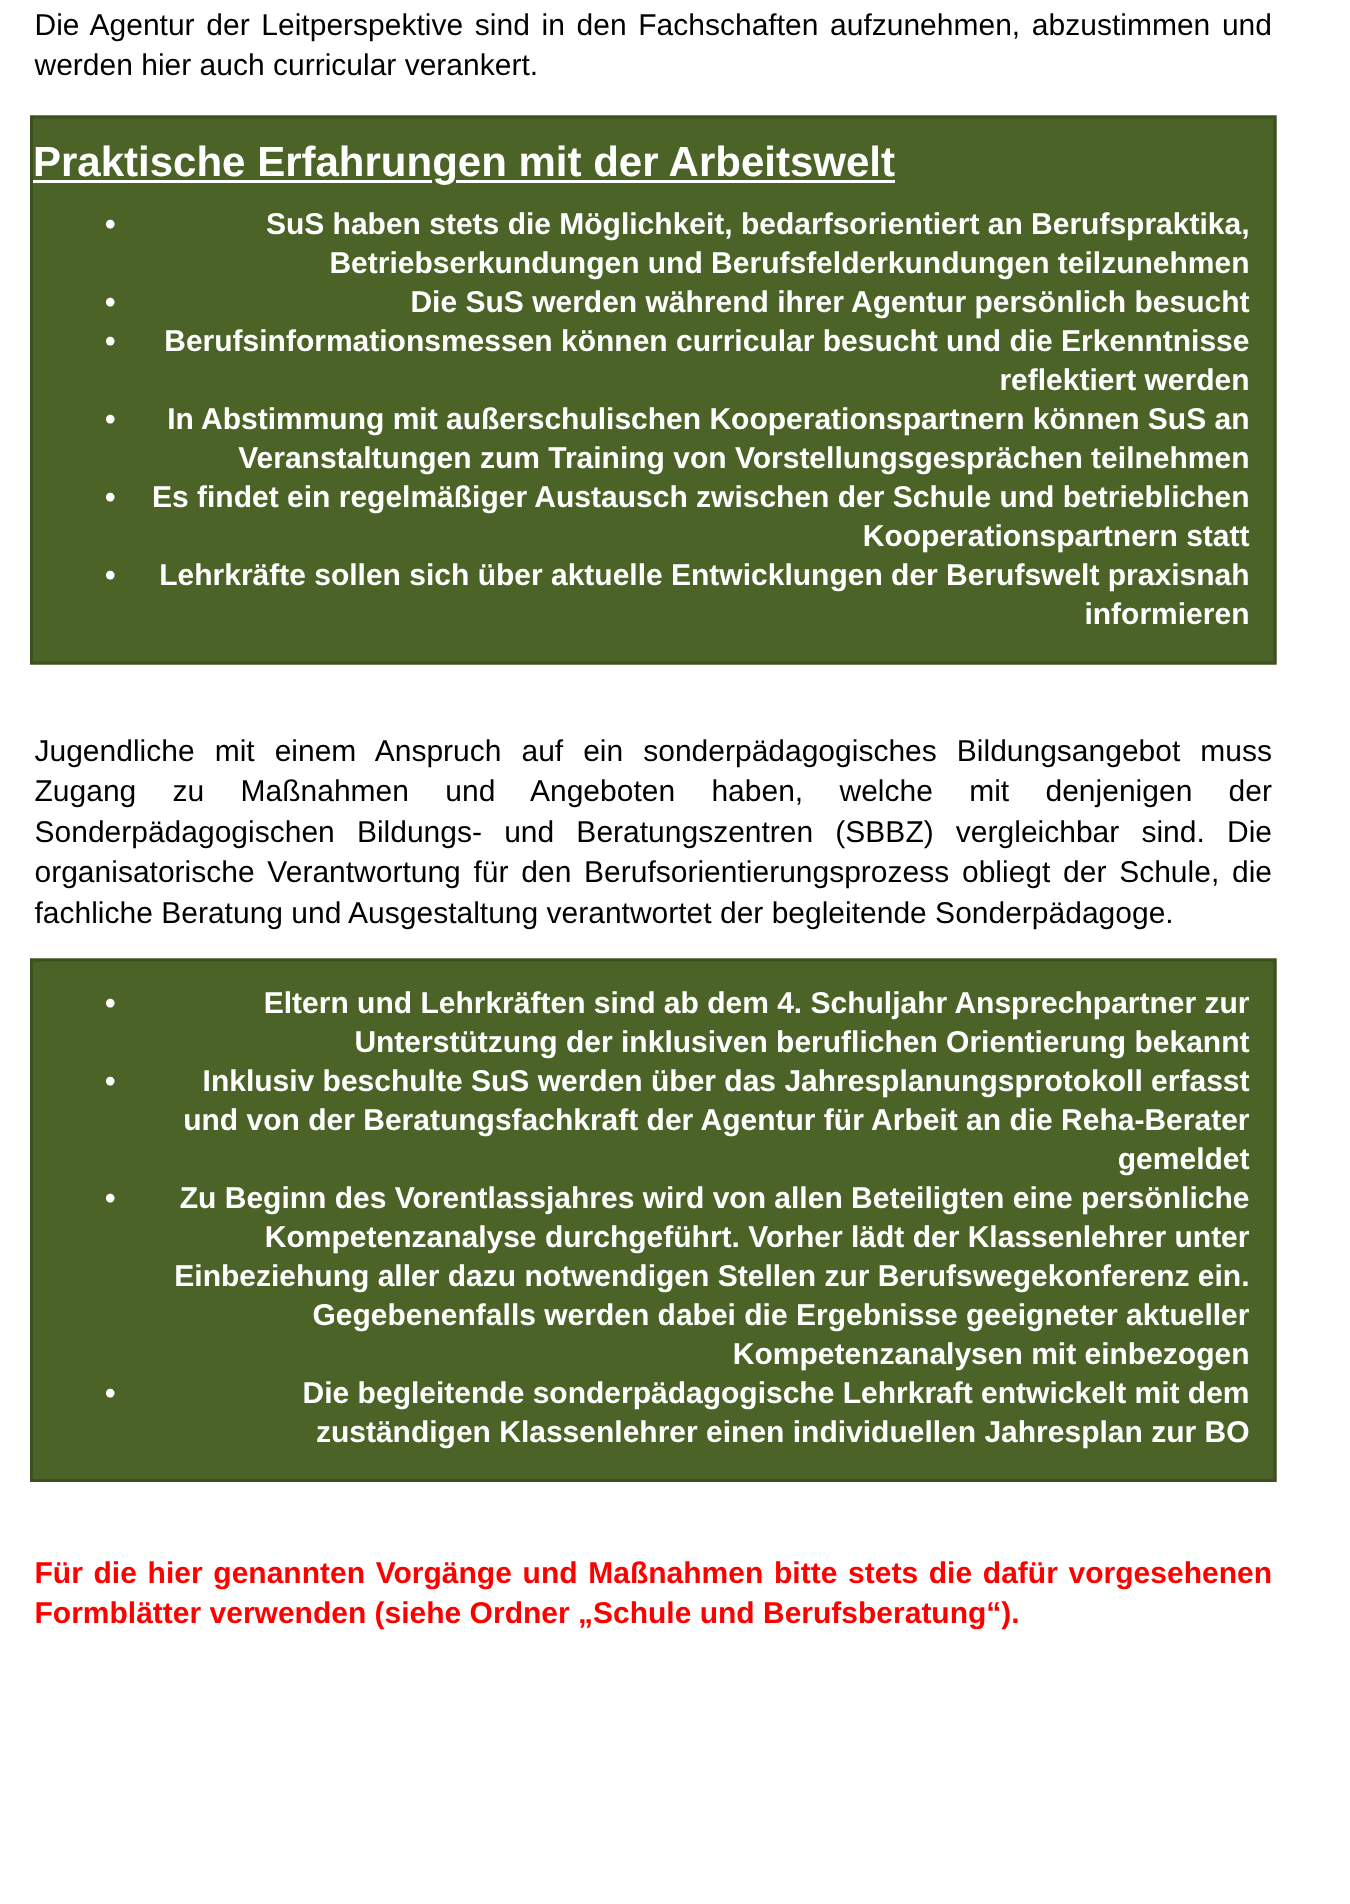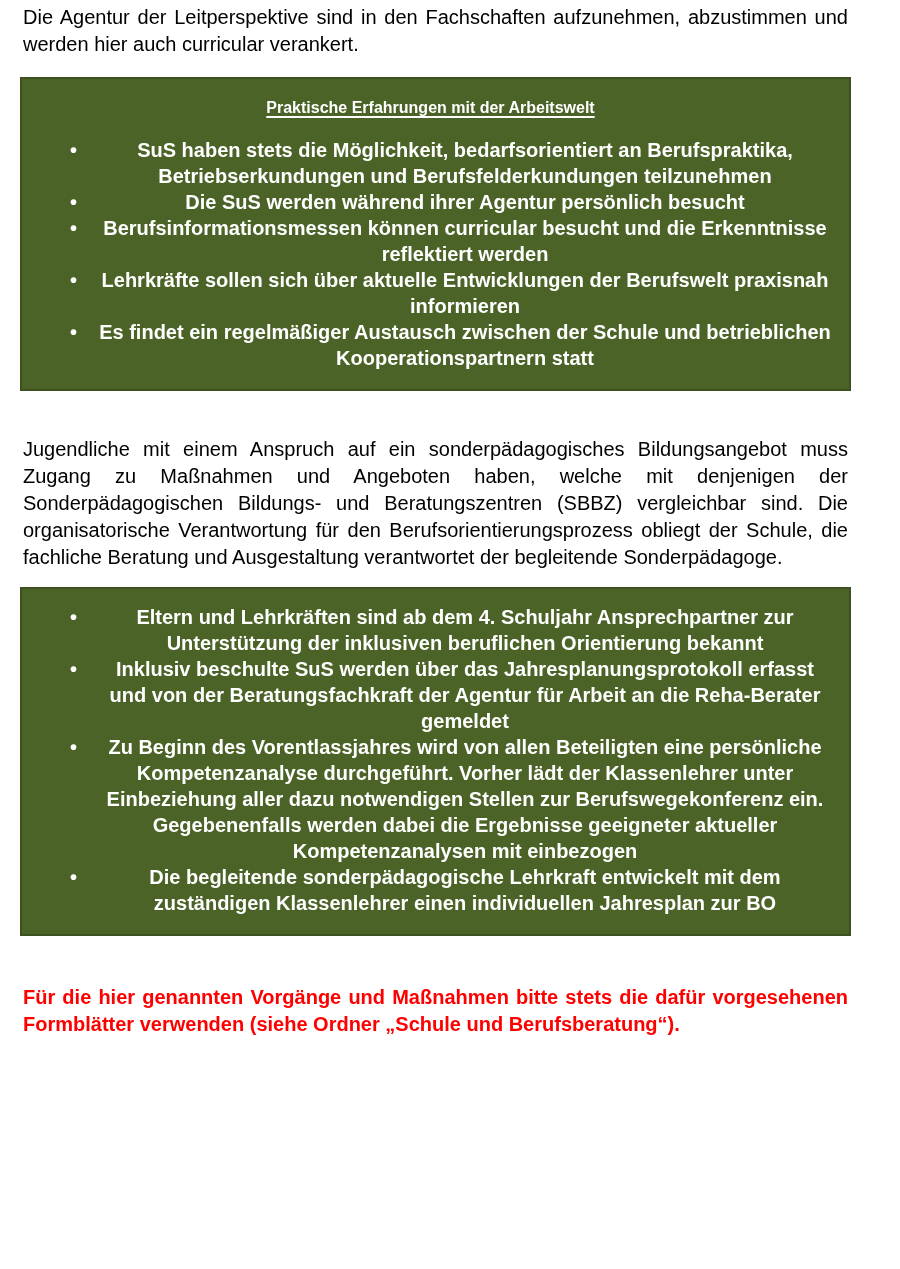--- a/index.html
+++ b/index.html
@@ -45,42 +45,41 @@
     border: 2px solid var(--box-border);
     color: var(--box-text);
     width: 831px;
     margin-left: -3px;
     padding: 15px 10px 18px 0;
   }
   .green-box.box-1 { margin-top: 19px; }
   .green-box.box-2 { margin-top: 16px; }
   .box-title {
     margin: 0 0 16px 0;
-    font-size: 16px;
+    font-size: 28px;
     line-height: 27px;
     font-weight: bold;
-    text-align: center;
   }
   .box-title .underlined {
     text-decoration: underline;
     text-decoration-thickness: 2px;
     text-underline-offset: 3px;
   }
   .bullet-list {
     list-style: none;
     margin: 0;
     padding: 0 6px 0 48px;
   }
   .bullet-list li {
     position: relative;
     padding-left: 27px;
     font-size: 20px;
     line-height: 26px;
     font-weight: bold;
-    text-align: center;
+    text-align: right;
   }
   .bullet-list li::before {
     content: "\2022";
     position: absolute;
     left: 0;
     top: 0;
   }
 </style>
 </head>
 <body>
@@ -89,22 +88,23 @@
 
   <p class="para para-intro">Die Agentur der Leitperspektive sind in den Fachschaften aufzunehmen, abzustimmen und werden hier auch curricular verankert.</p>
 
 
   <section class="green-box box-1">
     <h2 class="box-title"><span class="underlined">Praktische Erfahrungen mit der Arbeitswelt</span></h2>
     <ul class="bullet-list">
       <li>SuS haben stets die Möglichkeit, bedarfsorientiert an Berufspraktika, Betriebserkundungen und Berufsfelderkundungen teilzunehmen</li>
       <li>Die SuS werden während ihrer Agentur persönlich besucht</li>
       <li>Berufsinformationsmessen können curricular besucht und die Erkenntnisse reflektiert werden</li>
+      <li>In Abstimmung mit außerschulischen Kooperationspartnern können SuS an Veranstaltungen zum Training von Vorstellungsgesprächen teilnehmen</li>
+      <li>Es findet ein regelmäßiger Austausch zwischen der Schule und betrieblichen Kooperationspartnern statt</li>
       <li>Lehrkräfte sollen sich über aktuelle Entwicklungen der Berufswelt praxisnah informieren</li>
-      <li>Es findet ein regelmäßiger Austausch zwischen der Schule und betrieblichen Kooperationspartnern statt</li>
     </ul>
   </section>
 
   <p class="para para-inklusion">Jugendliche mit einem Anspruch auf ein sonderpädagogisches Bildungsangebot muss Zugang zu Maßnahmen und Angeboten haben, welche mit denjenigen der Sonderpädagogischen Bildungs- und Beratungszentren (SBBZ) vergleichbar sind. Die organisatorische Verantwortung für den Berufsorientierungsprozess obliegt der Schule, die fachliche Beratung und Ausgestaltung verantwortet der begleitende Sonderpädagoge.</p>
 
   <section class="green-box box-2">
     <ul class="bullet-list">
       <li>Eltern und Lehrkräften sind ab dem 4. Schuljahr Ansprechpartner zur Unterstützung der inklusiven beruflichen Orientierung bekannt</li>
       <li>Inklusiv beschulte SuS werden über das Jahresplanungsprotokoll erfasst und von der Beratungsfachkraft der Agentur für Arbeit an die Reha-Berater gemeldet</li>
       <li>Zu Beginn des Vorentlassjahres wird von allen Beteiligten eine persönliche Kompetenzanalyse durchgeführt. Vorher lädt der Klassenlehrer unter Einbeziehung aller dazu notwendigen Stellen zur Berufswegekonferenz ein. Gegebenenfalls werden dabei die Ergebnisse geeigneter aktueller Kompetenzanalysen mit einbezogen</li>

